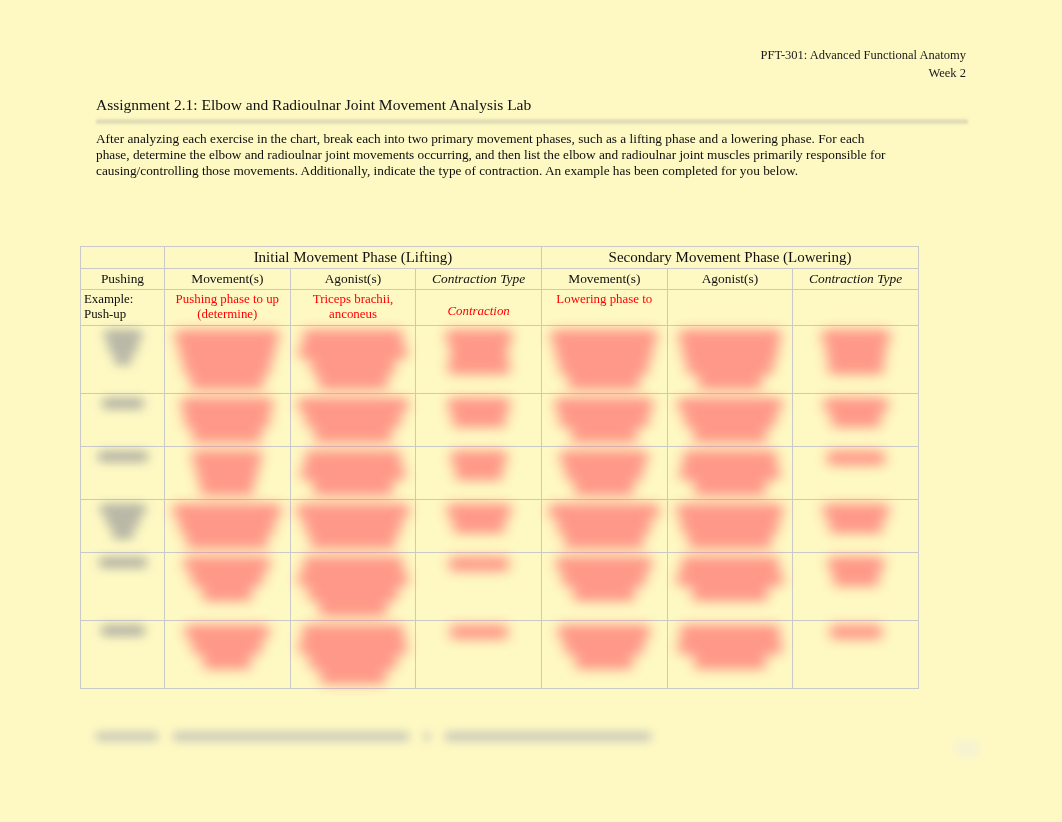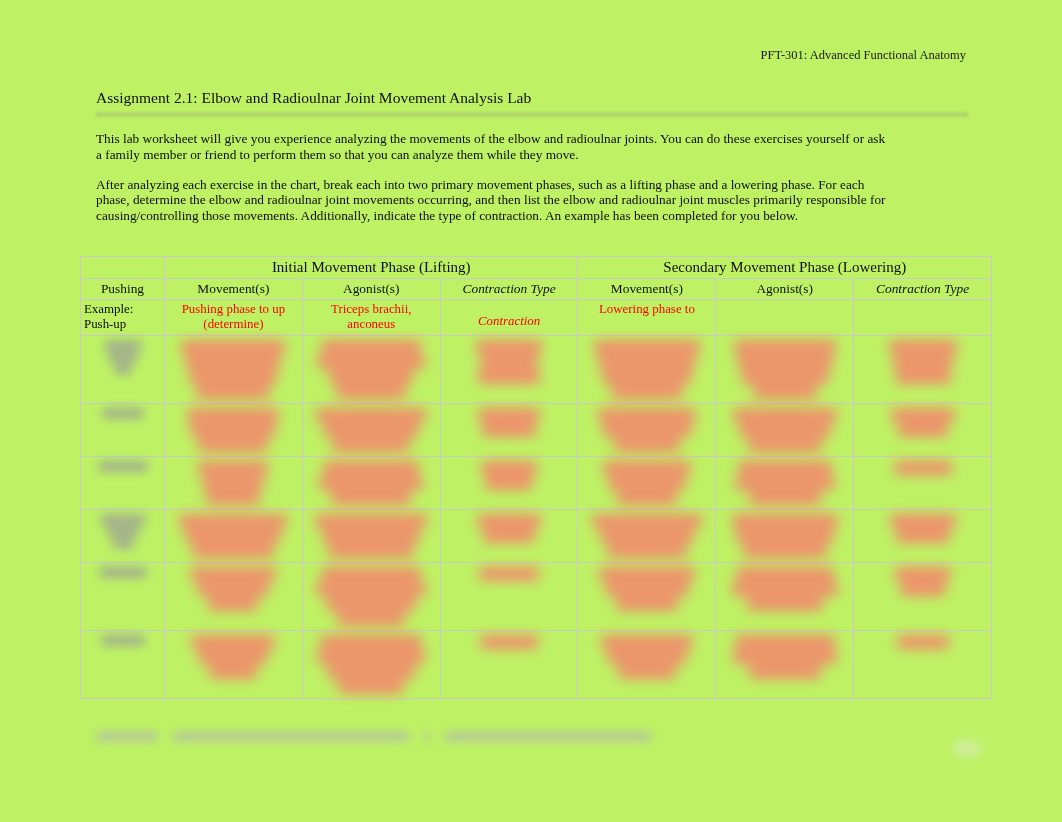--- a/index.html
+++ b/index.html
@@ -15,39 +15,39 @@
     color: #000000;
     position: relative;
     overflow: hidden;
   }
 
   .page {
     position: absolute;
     left: 0; top: 0;
     width: 1062px;
     height: 822px;
-    background: #bef264;
+    background: #fef9c3;
   }
 
   
   .doc-header {
     position: absolute;
     right: 96px;
     top: 46px;
     text-align: right;
     font-size: 12.5px;
     line-height: 1.45;
     color: #1a1a1a;
   }
 
   
   .title-block {
     position: absolute;
     left: 96px;
-    top: 88px;
+    top: 95px;
     width: 872px;
   }
   .doc-title {
     font-size: 15.5px;
     line-height: 1.25;
     color: #101010;
     white-space: nowrap;
   }
   .title-rule {
     margin-top: 4px;
@@ -71,22 +71,22 @@
     line-height: 1.19;
     color: #0d0d0d;
     text-align: left;
   }
   .body-copy p { margin-bottom: 14px; }
 
   
   .sheet-table {
     position: absolute;
     left: 80px;
-    top: 256px;
-    width: 912px;
+    top: 246px;
+    width: 839px;
     border-collapse: collapse;
     table-layout: fixed;
   }
   .sheet-table td, .sheet-table th {
     border: 1px solid #c9c9c9;
     vertical-align: top;
     padding: 2px 3px;
     font-weight: normal;
   }
 
@@ -177,29 +177,29 @@
   }
   .blurred-wrap { filter: blur(4.6px); }
 </style>
 </head>
 <body>
 
 <div class="page">
 
   <div class="doc-header">
     <div>PFT-301: Advanced Functional Anatomy</div>
+    <div>Week 2</div>
   </div>
 
   <div class="title-block">
     <div class="doc-title">Assignment 2.1: Elbow and Radioulnar Joint Movement Analysis Lab</div>
     <div class="title-rule"></div>
   </div>
 
   <div class="body-copy">
-    <p>This lab worksheet will give you experience analyzing the movements of the elbow and radioulnar joints. You can do these exercises yourself or ask a family member or friend to perform them so that you can analyze them while they move.</p>
     <p>After analyzing each exercise in the chart, break each into two primary movement phases, such as a lifting phase and a lowering phase. For each phase, determine the elbow and radioulnar joint movements occurring, and then list the elbow and radioulnar joint muscles primarily responsible for causing/controlling those movements. Additionally, indicate the type of contraction. An example has been completed for you below.</p>
   </div>
 
   <table class="sheet-table">
     <tbody>
 
       <tr>
         <td class="corner-head w-ex"></td>
         <td class="phase-head" colspan="3">Initial Movement Phase (Lifting)</td>
         <td class="phase-head" colspan="3">Secondary Movement Phase (Lowering)</td>

